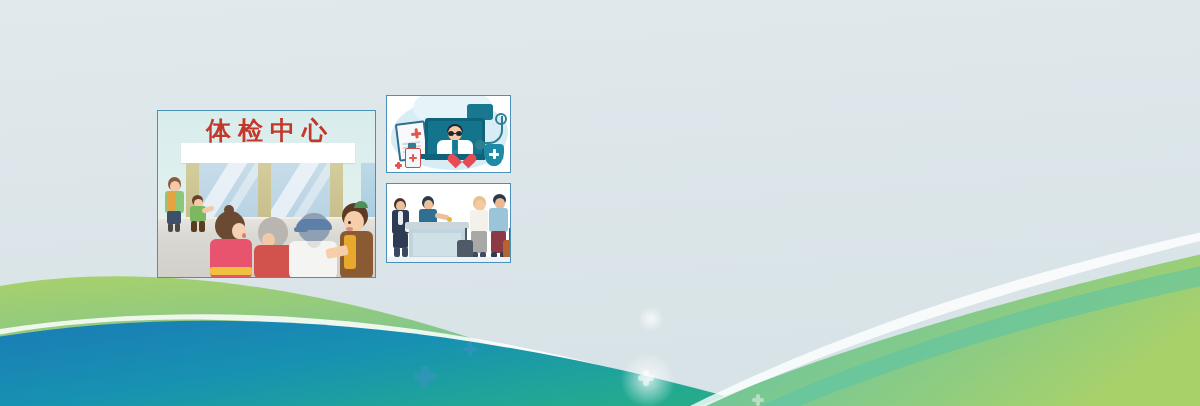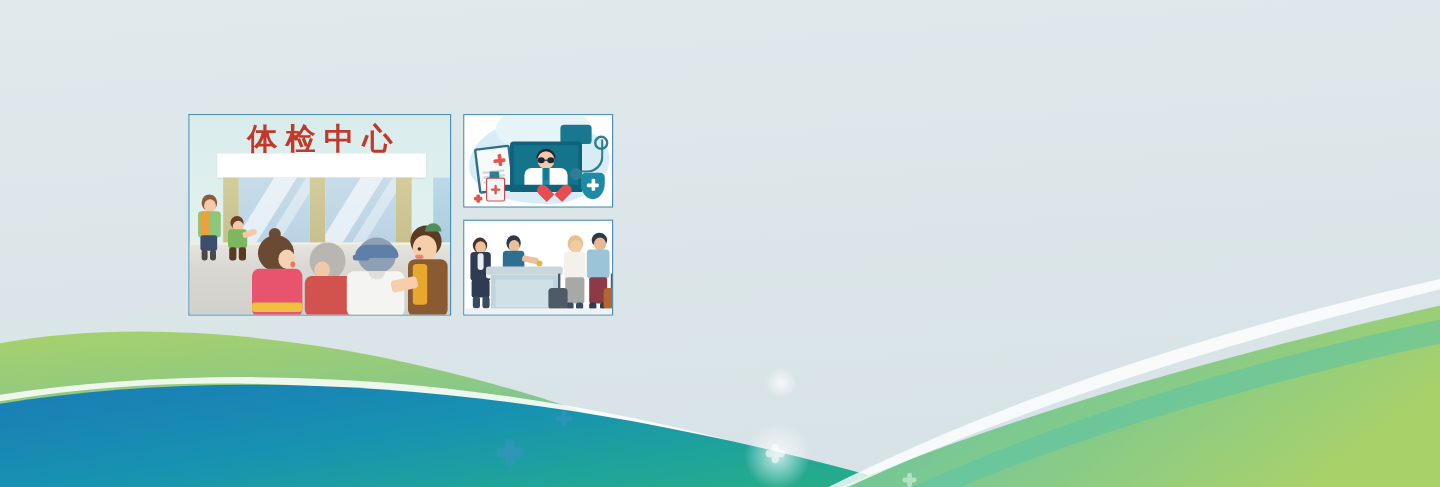--- a/index.html
+++ b/index.html
@@ -35,21 +35,21 @@
     width: 354px;
     height: 168px;
   }
   .panel {
     position: absolute;
     box-sizing: border-box;
     border: 1px solid #4a90b8;
     overflow: hidden;
     background: #eaf4f5;
   }
-  .panel-main   { left: 0;    top: 0;   width: 219px; height: 168px; }
+  .panel-main   { left: 0;    top: 15px;   width: 219px; height: 168px; }
   .panel-top    { left: 229px; top: 0;  width: 125px; height: 78px;  }
   .panel-bottom { left: 229px; top: 88px; width: 125px; height: 80px; }
 
   .scene { position: absolute; inset: 0; }
 
   
   .clinic-sky   { position:absolute; left:0; top:0; width:100%; height:100%;
                   background: linear-gradient(180deg,#d9ecec 0%,#dff0ee 45%,#e9efe9 100%); }
   .clinic-signtext {
     position: absolute;

